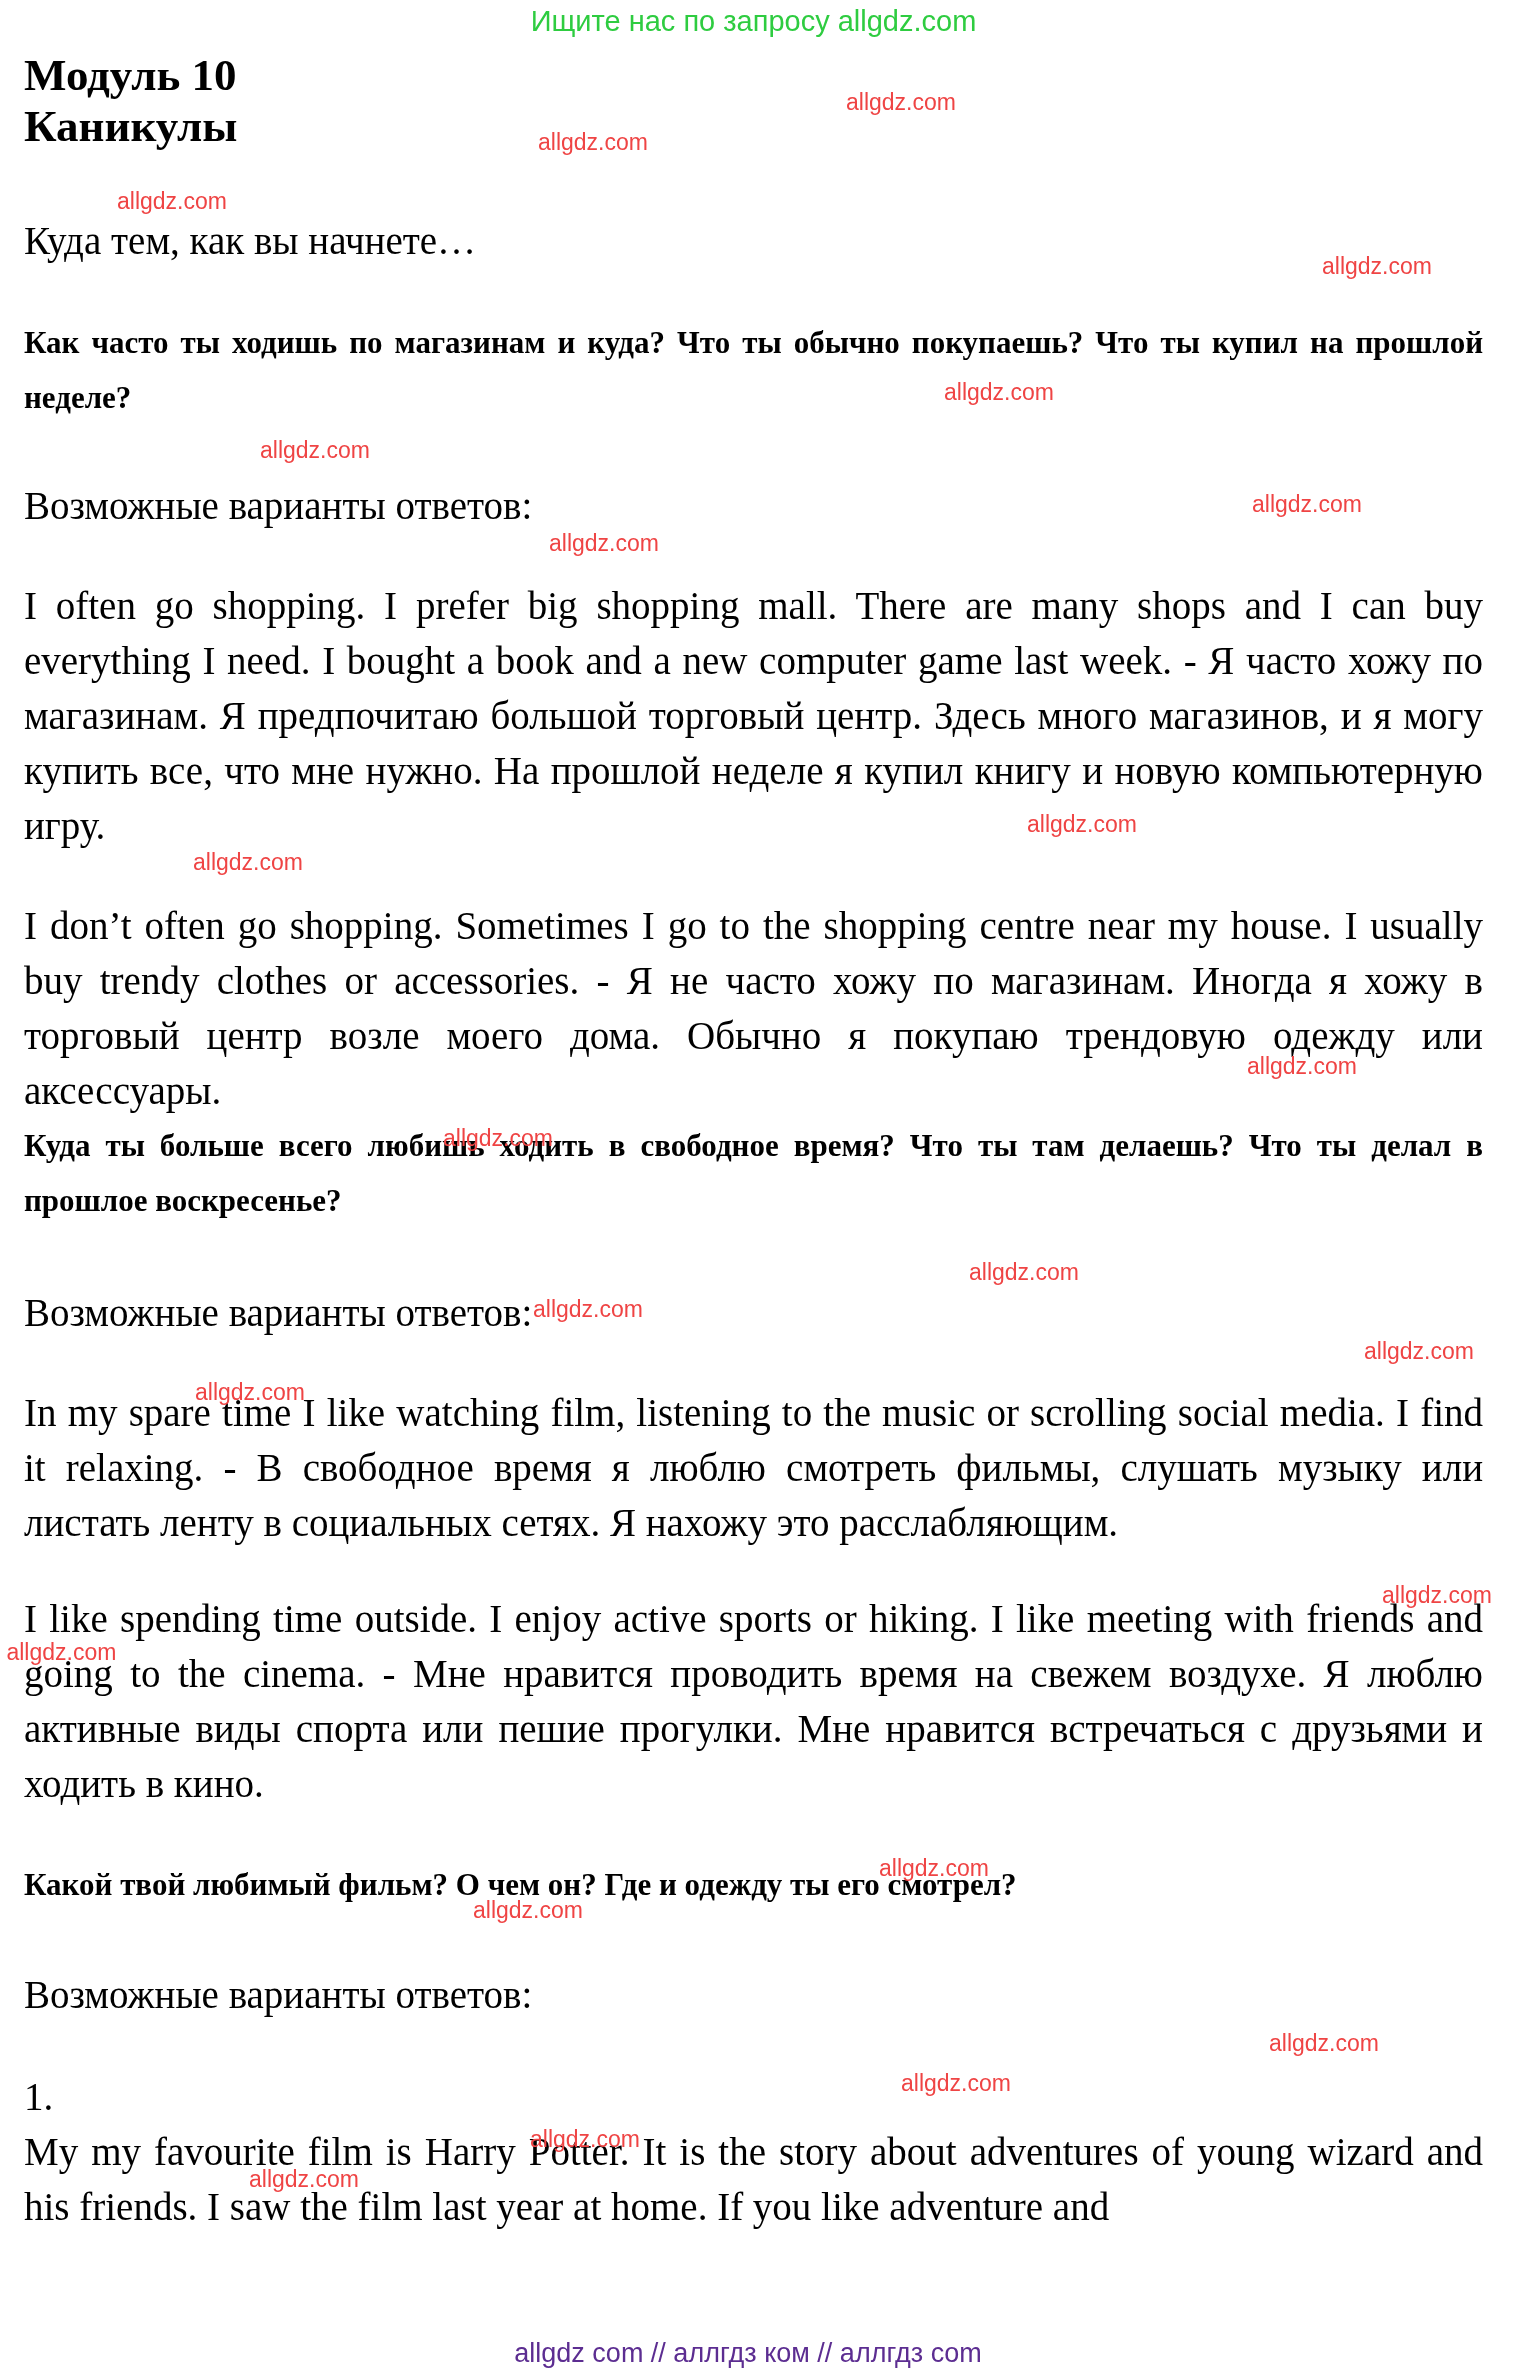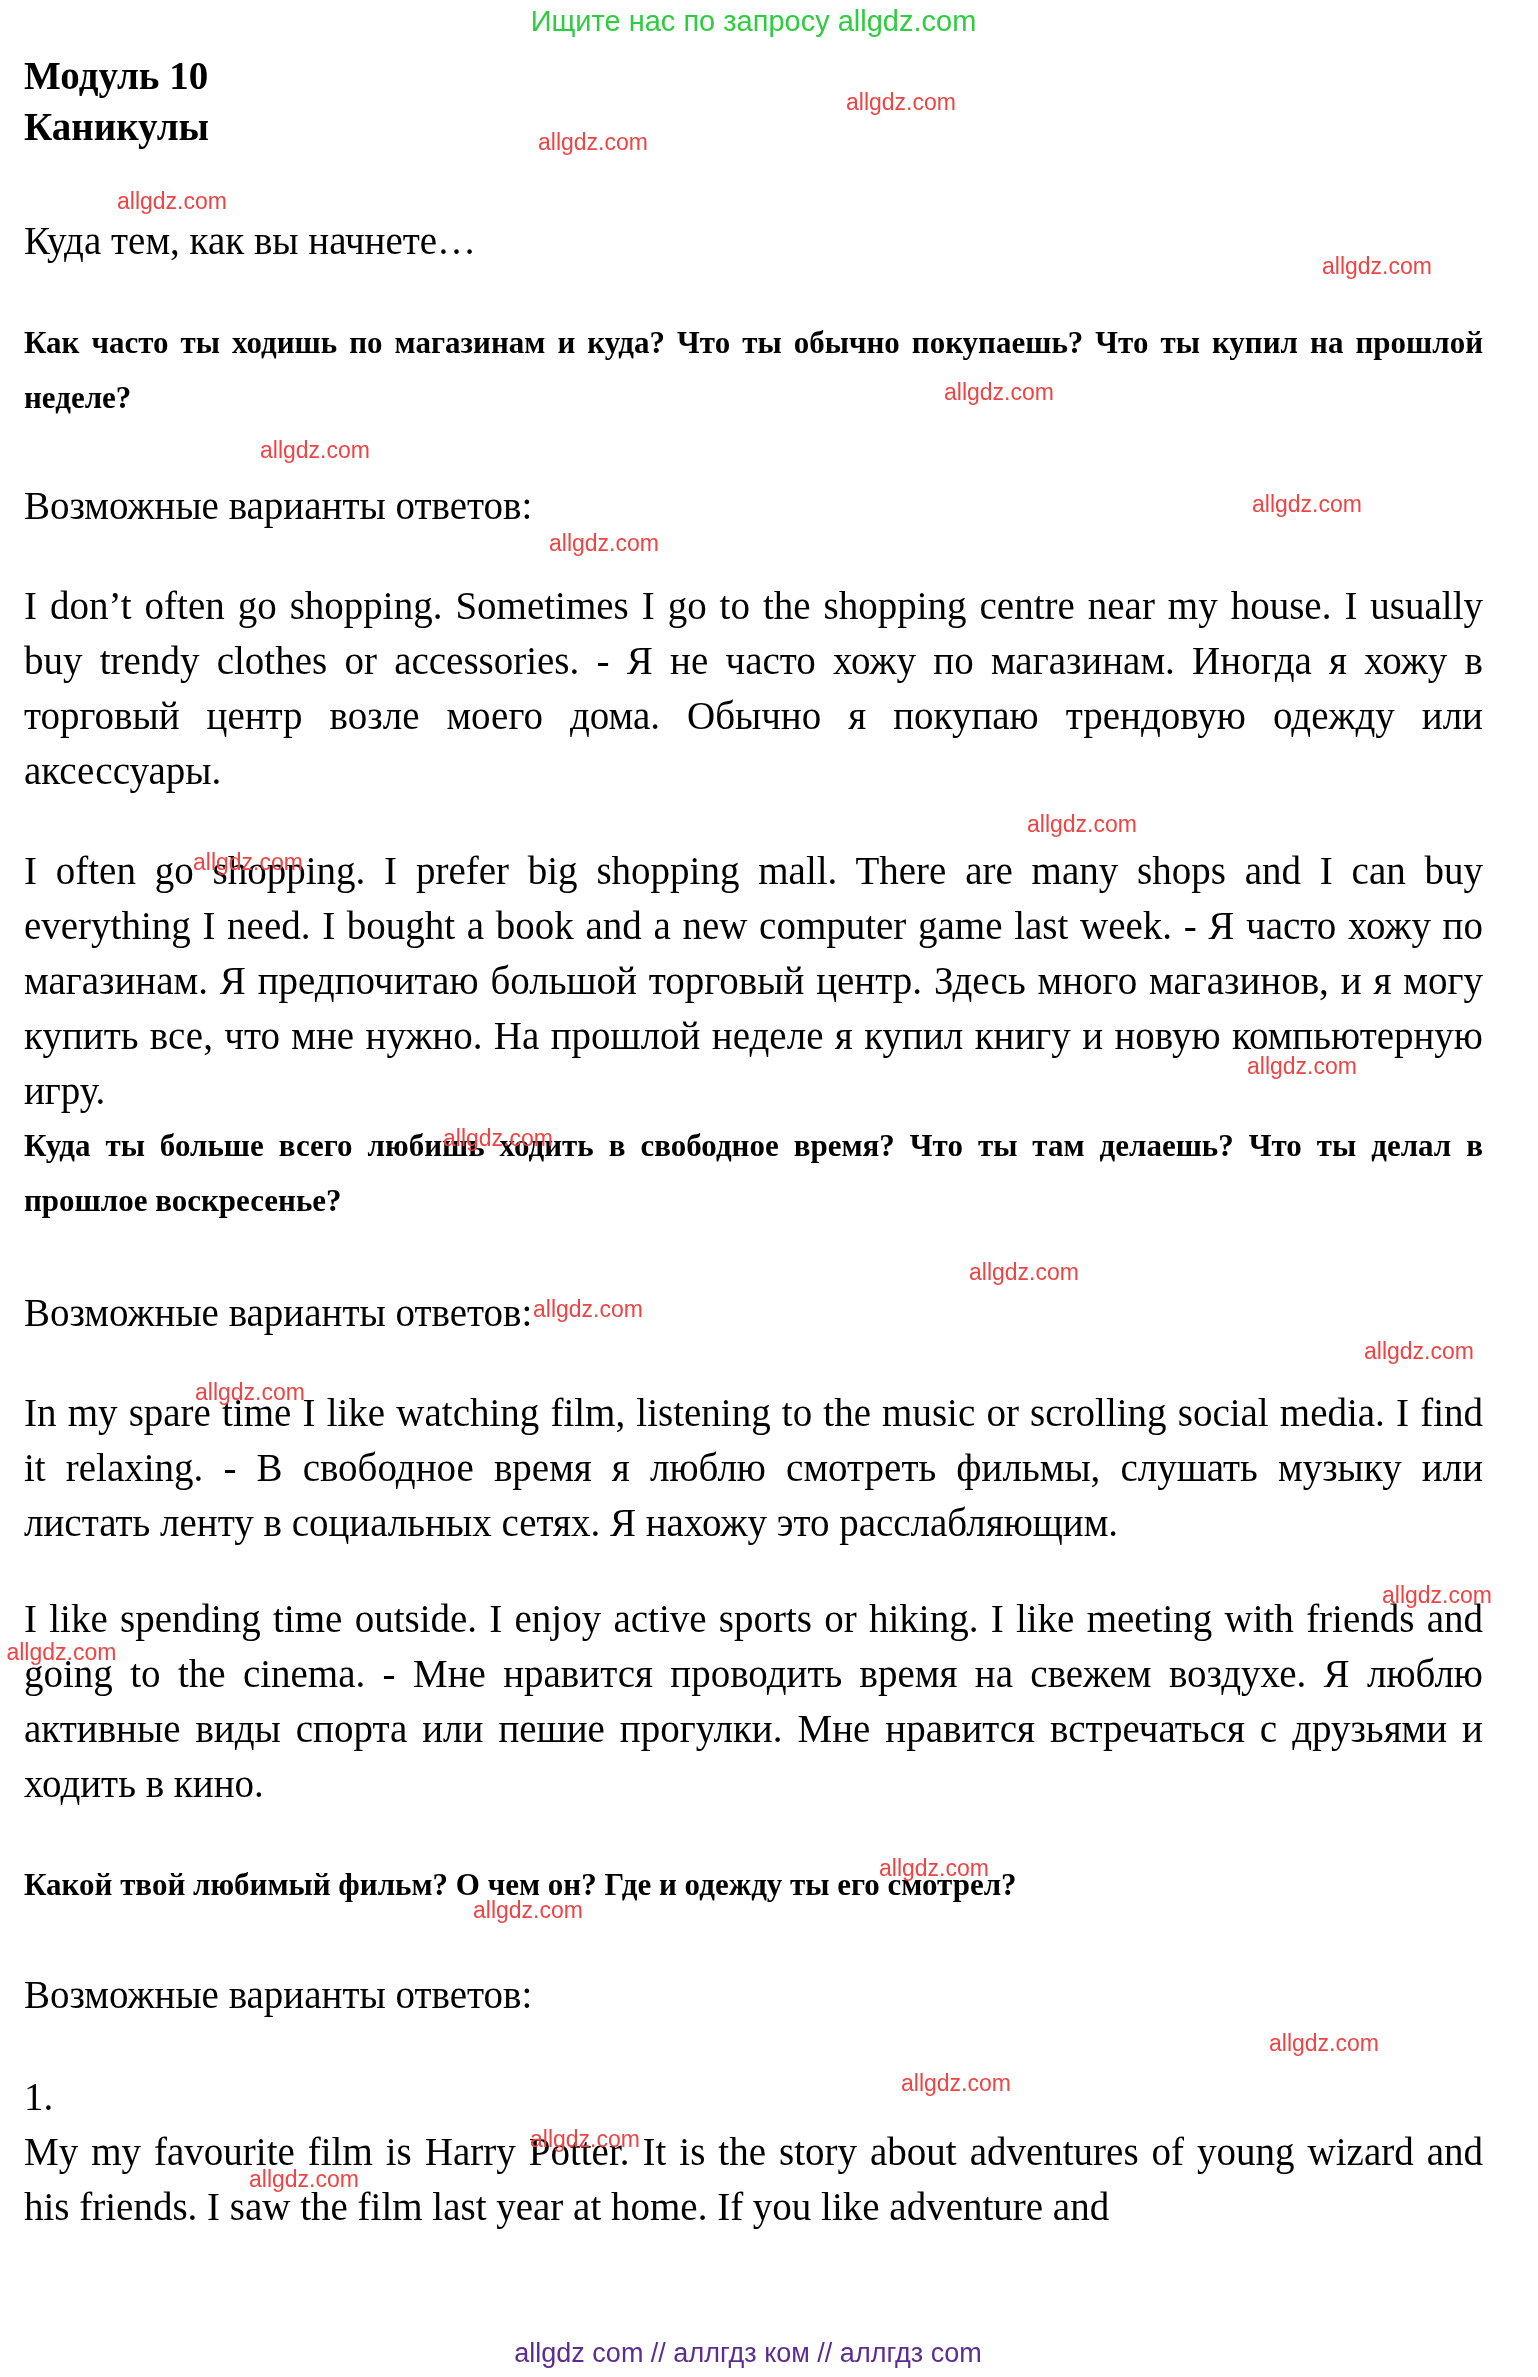--- a/index.html
+++ b/index.html
@@ -17,21 +17,21 @@
   .banner {
     margin-top: 4.8px;
     text-align: center;
     font-family: "Liberation Sans", "DejaVu Sans", sans-serif;
     font-size: 29px;
     line-height: 33px;
     color: #2ecc40;
   }
   .page-title {
     margin-top: 12.7px;
-    font-size: 39px;
+    font-size: 45px;
     line-height: 51px;
     font-weight: bold;
   }
   .intro { margin-top: 61px; font-size: 39px; line-height: 55px; }
   .question {
     font-size: 31px;
     line-height: 55px;
     font-weight: bold;
     text-align: justify;
   }
@@ -82,22 +82,22 @@
 
   <div class="page-title">
     <div>Модуль 10</div>
     <div>Каникулы</div>
   </div>
 
   <div class="intro">Куда тем, как вы начнете…</div>
 
   <div class="question q1">Как часто ты ходишь по магазинам и куда? Что ты обычно покупаешь? Что ты купил на прошлой неделе?</div>
   <div class="label l1">Возможные варианты ответов:</div>
+  <div class="answer a1">I often go shopping. I prefer big shopping mall. There are many shops and I can buy everything I need. I bought a book and a new computer game last week. - Я часто хожу по магазинам. Я предпочитаю большой торговый центр. Здесь много магазинов, и я могу купить все, что мне нужно. На прошлой неделе я купил книгу и новую компьютерную игру.</div>
   <div class="answer a2">I don’t often go shopping. Sometimes I go to the shopping centre near my house. I usually buy trendy clothes or accessories. - Я не часто хожу по магазинам. Иногда я хожу в торговый центр возле моего дома. Обычно я покупаю трендовую одежду или аксессуары.</div>
-  <div class="answer a1">I often go shopping. I prefer big shopping mall. There are many shops and I can buy everything I need. I bought a book and a new computer game last week. - Я часто хожу по магазинам. Я предпочитаю большой торговый центр. Здесь много магазинов, и я могу купить все, что мне нужно. На прошлой неделе я купил книгу и новую компьютерную игру.</div>
 
   <div class="question q2">Куда ты больше всего любишь ходить в свободное время? Что ты там делаешь? Что ты делал в прошлое воскресенье?</div>
   <div class="label l2">Возможные варианты ответов:</div>
   <div class="answer a4">In my spare time I like watching film, listening to the music or scrolling social media. I find it relaxing. - В свободное время я люблю смотреть фильмы, слушать музыку или листать ленту в социальных сетях. Я нахожу это расслабляющим.</div>
   <div class="answer a3">I like spending time outside. I enjoy active sports or hiking. I like meeting with friends and going to the cinema. - Мне нравится проводить время на свежем воздухе. Я люблю активные виды спорта или пешие прогулки. Мне нравится встречаться с друзьями и ходить в кино.</div>
 
   <div class="question q3">Какой твой любимый фильм? О чем он? Где и одежду ты его смотрел?</div>
   <div class="label l3">Возможные варианты ответов:</div>
   <div class="item-number">1.</div>
   <div class="answer a5">My my favourite film is Harry Potter. It is the story about adventures of young wizard and his friends. I saw the film last year at home. If you like adventure and</div>

